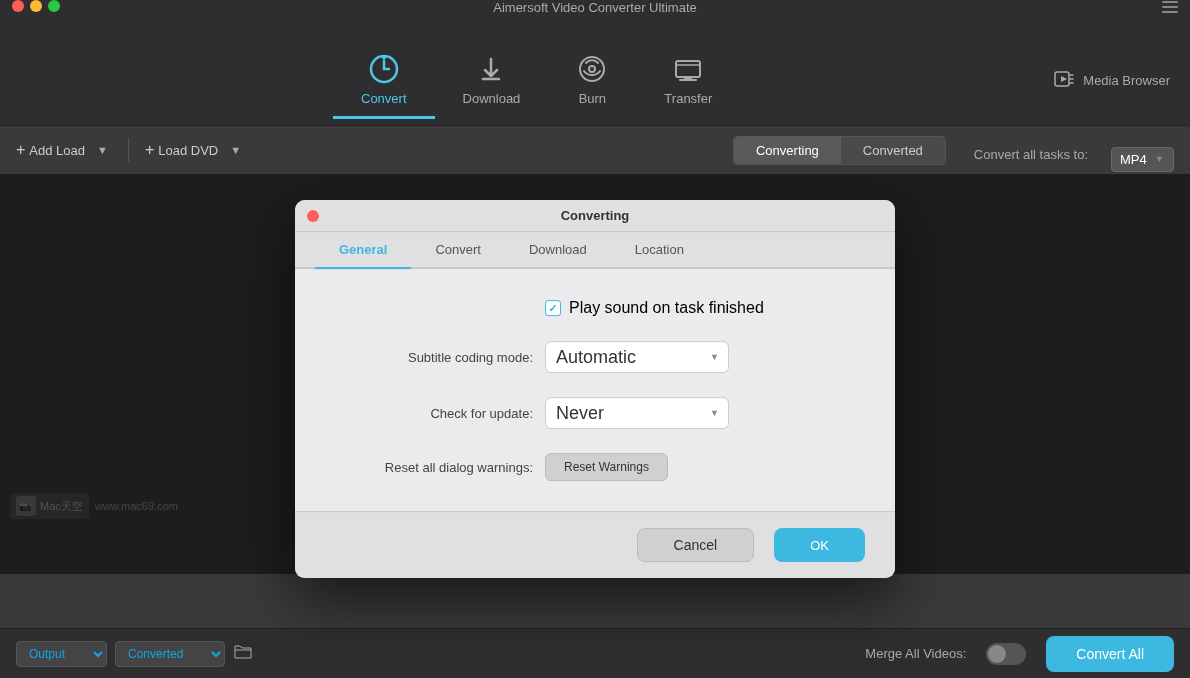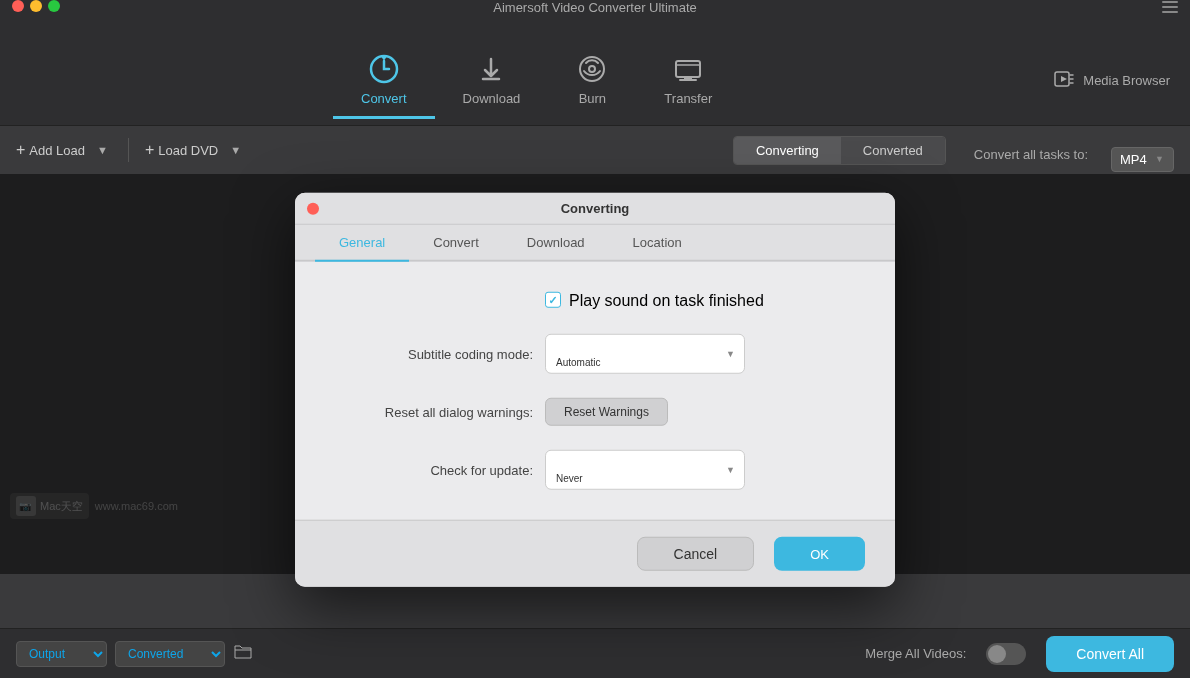--- a/index.html
+++ b/index.html
@@ -241,21 +241,21 @@
       border-bottom: 2px solid transparent;
       margin-bottom: -2px;
       background: none;
       border-left: none;
       border-right: none;
       border-top: none;
     }
     .modal-tab.active {
       color: #3db8e0;
       border-bottom: 2px solid #3db8e0;
-      font-weight: 400;
+      font-weight: 700;
     }
     .modal-body {
       padding: 30px 40px 30px;
       background: #ebebed;
     }
     .pref-row {
       display: flex;
       align-items: center;
       margin-bottom: 24px;
     }
@@ -267,21 +267,21 @@
       color: #444;
       padding-right: 12px;
     }
     .pref-value {
       flex: 1;
       display: flex;
       align-items: center;
     }
     .checkbox-row {
       display: flex;
-      align-items: flex-start;
+      align-items: center;
       gap: 8px;
     }
     .check-box {
       width: 16px;
       height: 16px;
       border: 1.5px solid #3db8e0;
       border-radius: 3px;
       background: #fff;
       display: flex;
       align-items: center;
@@ -292,25 +292,25 @@
     .check-box.checked::after {
       content: '✓';
       font-size: 11px;
       color: #3db8e0;
       font-weight: bold;
     }
     .pref-dropdown {
       background: #fff;
       border: 1px solid #ccc;
       border-radius: 6px;
-      padding: 22px 28px 5px 10px;
-      font-size: 10px;
+      padding: 5px 28px 5px 10px;
+      font-size: 18px;
       color: #333;
       appearance: none;
-      width: 200px;
+      width: 184px;
       cursor: pointer;
       position: relative;
     }
     .dropdown-wrapper {
       position: relative;
       display: inline-block;
       border-radius: 9px;
     }
     .dropdown-wrapper::after {
       content: '▼';
@@ -609,36 +609,36 @@
           <div class="dropdown-wrapper">
             <select class="pref-dropdown">
               <option>Automatic</option>
               <option>Manual</option>
             </select>
           </div>
         </div>
       </div>
 
       <div class="pref-row">
-        <div class="pref-label">Reset all dialog warnings:</div>
-        <div class="pref-value">
-          <button class="reset-warnings-btn">Reset Warnings</button>
-        </div>
-      </div>
-
-      <div class="pref-row">
         <div class="pref-label">Check for update:</div>
         <div class="pref-value">
           <div class="dropdown-wrapper">
             <select class="pref-dropdown">
               <option>Never</option>
               <option>Daily</option>
               <option>Weekly</option>
             </select>
           </div>
+        </div>
+      </div>
+
+      <div class="pref-row">
+        <div class="pref-label">Reset all dialog warnings:</div>
+        <div class="pref-value">
+          <button class="reset-warnings-btn">Reset Warnings</button>
         </div>
       </div>
 
     </div>
 
     <div class="modal-footer">
       <button class="btn-cancel">Cancel</button>
       <button class="btn-ok">OK</button>
     </div>
   </div>

